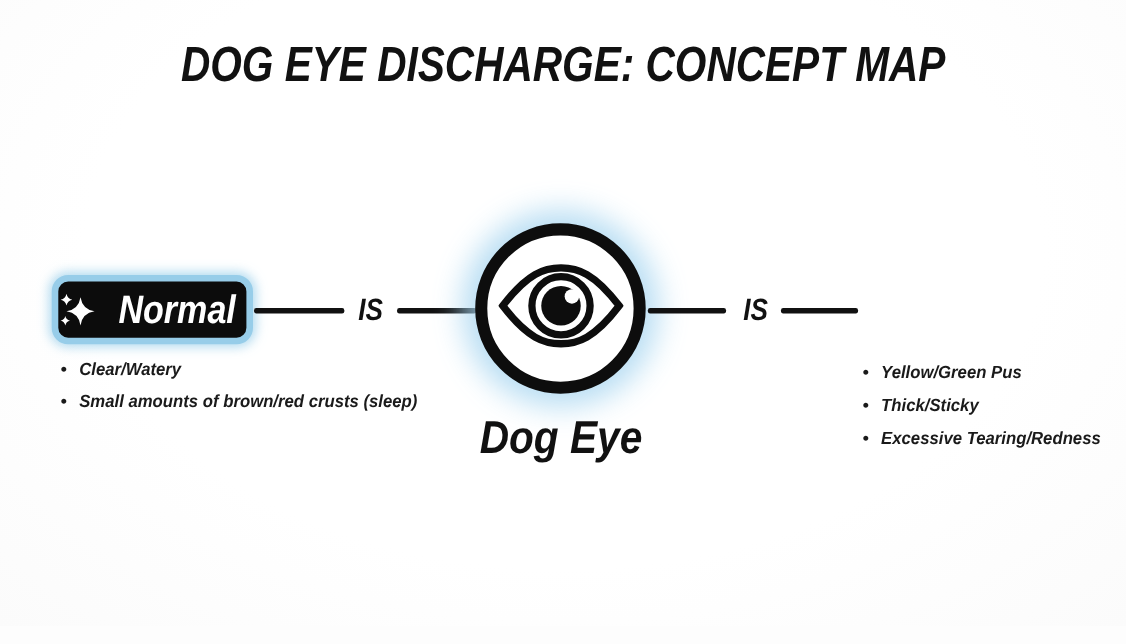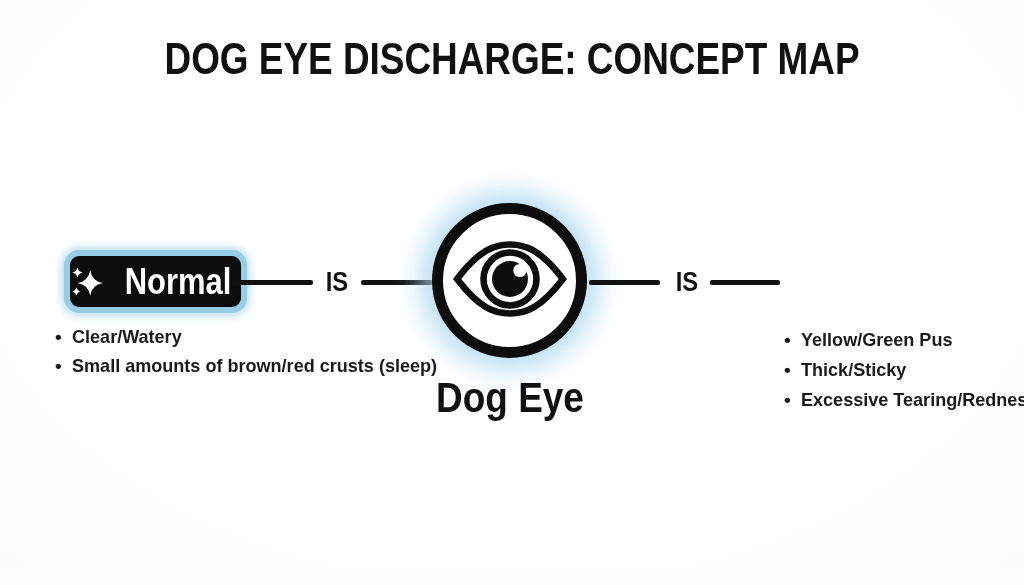--- a/index.html
+++ b/index.html
@@ -8,20 +8,21 @@
     font-family: "Liberation Sans", sans-serif;
     background: #fdfdfd;
     color: #111111;
     overflow: hidden;
   }
   .canvas {
     position: relative;
     width: 1024px;
     height: 569px;
     background: radial-gradient(ellipse at 50% 40%, #ffffff 60%, #fbfbfb 100%);
+    font-style: italic;
   }
   
   .title {
     position: absolute;
     top: 33px; left: 0; width: 1024px;
     text-align: center;
     font-size: 45px;
     font-weight: 800;
     letter-spacing: 0px;
     color: #111111;
@@ -34,21 +35,21 @@
     position: absolute;
     display: flex;
     align-items: center;
     justify-content: center;
     gap: 12px;
     background: #0c0c0c;
     border-radius: 15px;
     color: #ffffff;
   }
   .node-normal {
-    left: 64px; top: 250px;
+    left: 47px; top: 250px;
     width: 183px; height: 63px;
     border: 6px solid #97cde9;
     box-shadow: 0 0 10px 2px rgba(151,205,233,0.75);
   }
   .node-abnormal {
     left: 780px; top: 250px;
     width: 197px; height: 65px;
     border: 6px solid #e78a2e;
     box-shadow: 0 0 8px 1px rgba(231,138,46,0.45);
   }
@@ -108,21 +109,21 @@
     white-space: nowrap;
   }
   
   .bullets {
     position: absolute;
     list-style: none;
   }
   .bullets li {
     position: relative;
     padding-left: 17px;
-    font-size: 19px;
+    font-size: 16px;
     font-weight: 700;
     color: #1a1a1a;
     white-space: nowrap;
   }
   .bullets li::before {
     content: "•";
     position: absolute;
     left: 0; top: 0;
   }
   .bullets li .li-text {

